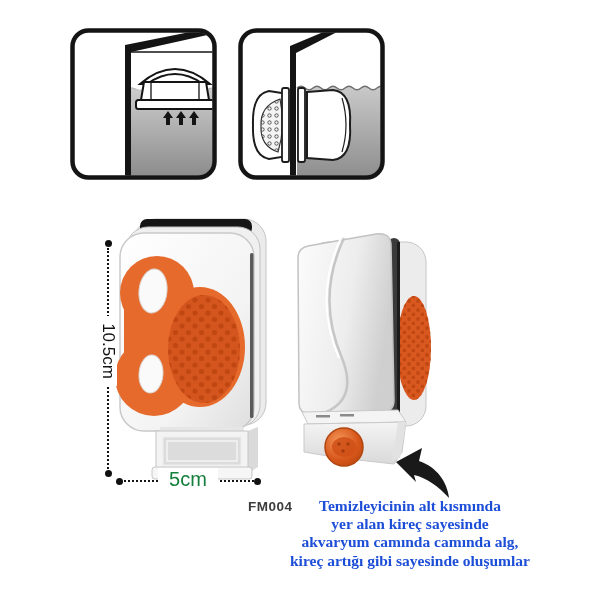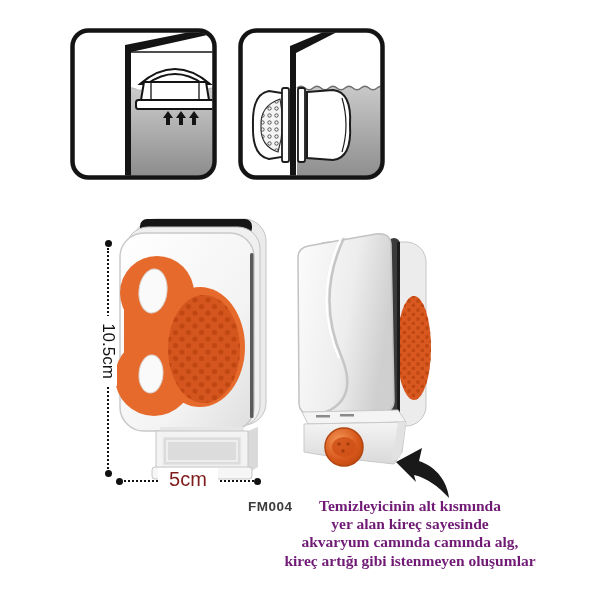--- a/index.html
+++ b/index.html
@@ -7,26 +7,26 @@
          font-family:"Liberation Sans",sans-serif;color:#111;}
   .abs{position:absolute;}
   svg{display:block;}
   
   .dim-dot{position:absolute;width:7px;height:7px;border-radius:50%;background:#111;}
   .dim-line-v{position:absolute;width:0;border-left:2px dotted #111;}
   .dim-line-h{position:absolute;height:0;border-top:2px dotted #111;}
   .dim-label-v{position:absolute;left:73px;top:342px;width:70px;height:18px;line-height:18px;
       transform:rotate(90deg);text-align:center;font-size:17px;color:#111;background:#fff;}
   .dim-label-h{position:absolute;left:158px;top:468px;width:60px;text-align:center;
-      font-size:20px;color:#7f1d1d;background:#fff;}
+      font-size:20px;color:#15803d;background:#fff;}
   .product-code{position:absolute;left:248px;top:499px;font-size:13.5px;font-weight:600;
       letter-spacing:.5px;color:#3c3c3c;text-align:center;}
   .description{position:absolute;left:254px;top:497px;width:312px;text-align:center;
       font-family:"Liberation Serif",serif;font-weight:bold;font-size:15.5px;line-height:18.2px;
-      color:#701a75;}
+      color:#1d4ed8;}
 </style>
 </head>
 <body>
 
 <div class="stage">
 
   <svg class="abs" style="left:70px;top:28px;" width="147" height="152" viewBox="0 0 147 152">
     <defs>
       <clipPath id="clip1">
           <rect x="4.5" y="4.5" width="138" height="143" rx="14"></rect>
@@ -209,16 +209,16 @@
     <div class="dim-label-h">5cm</div>
     <div class="dim-dot" style="left:253.5px;top:477.5px;"></div>
   </div>
 
   <div class="product-code">FM004</div>
 
   <div class="description">
     <div>Temizleyicinin alt kısmında</div>
     <div>yer alan kireç sayesinde</div>
     <div>akvaryum camında camında alg,</div>
-    <div>kireç artığı gibi istenmeyen oluşumlar</div>
+    <div>kireç artığı gibi sayesinde oluşumlar</div>
   </div>
 
 </div>
 
 </body></html>

